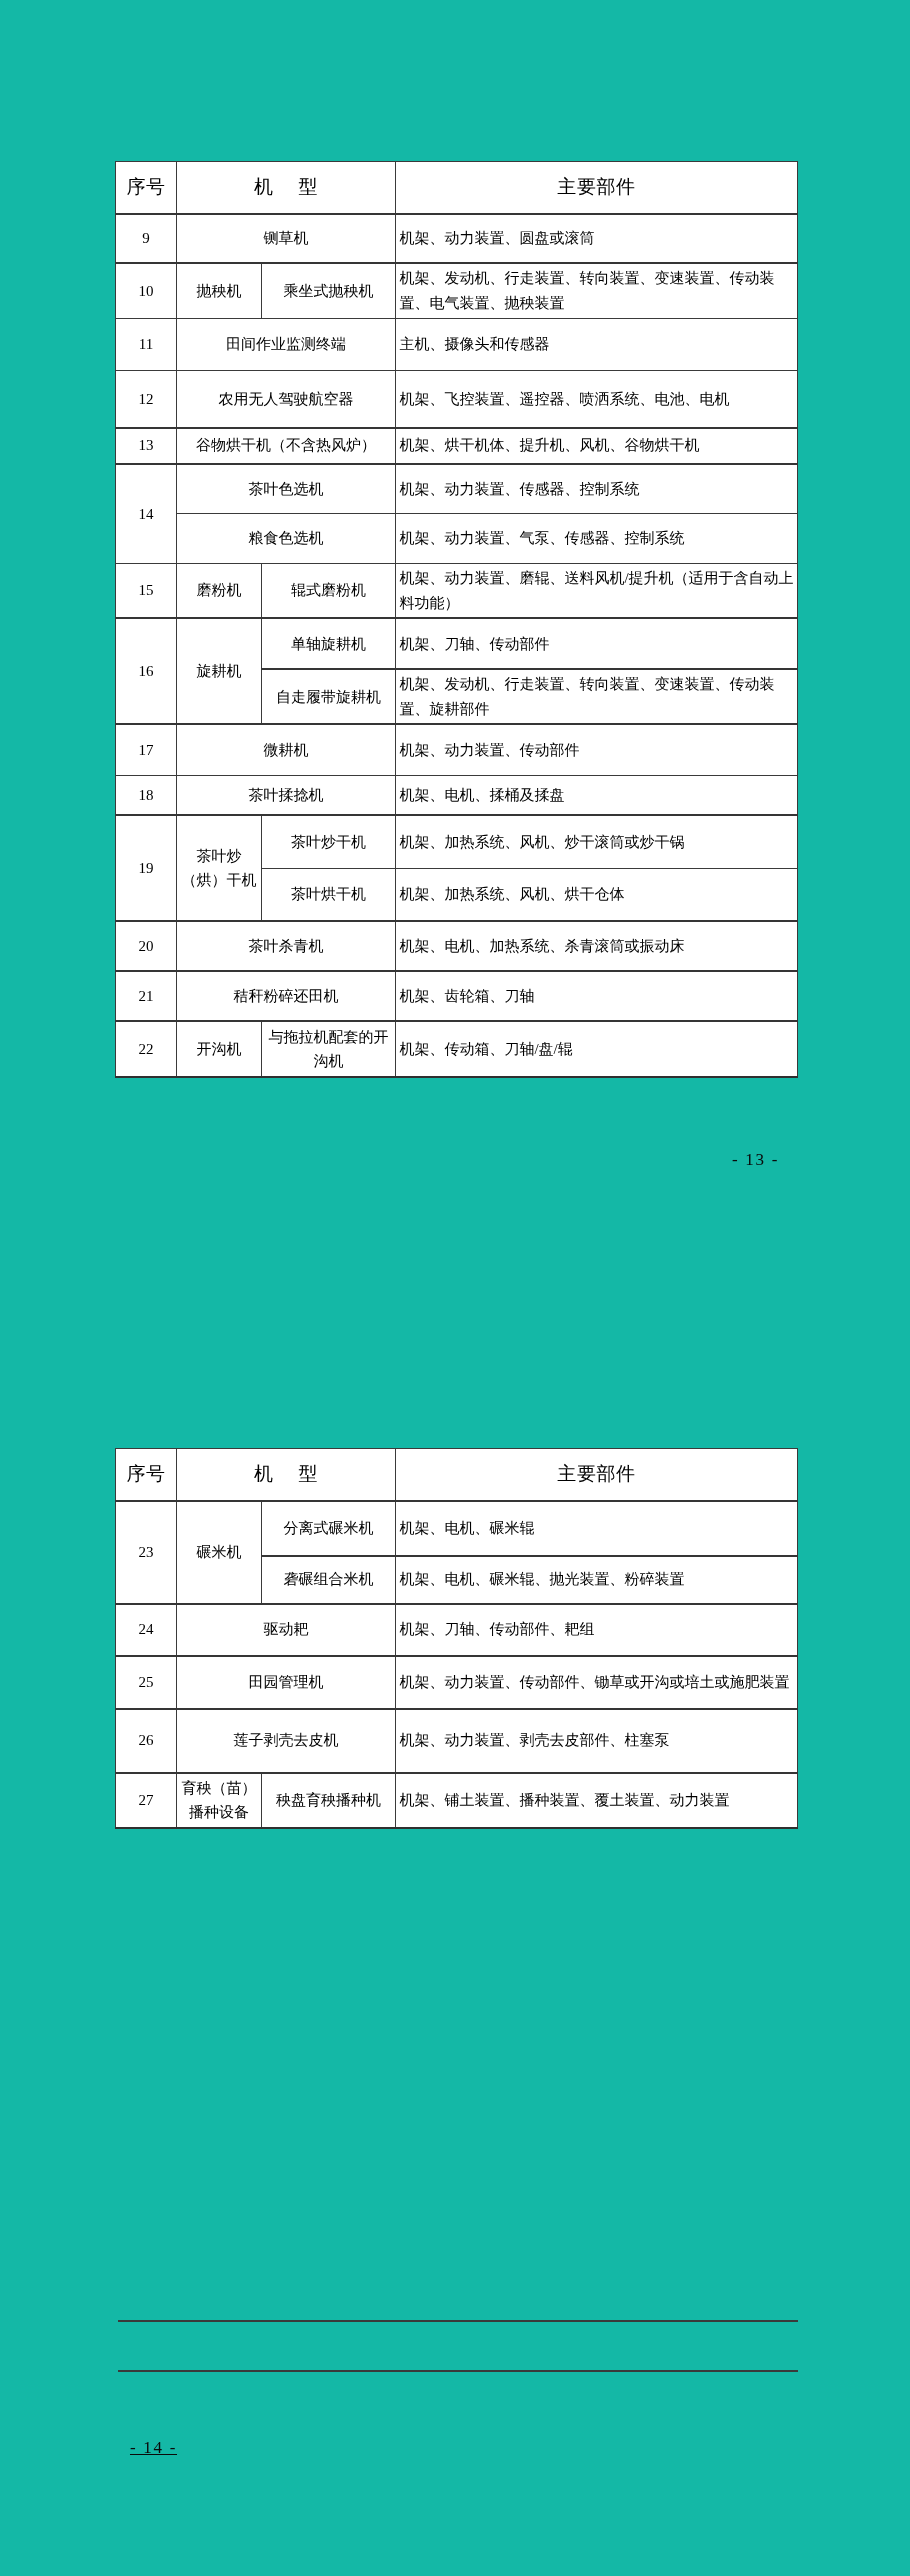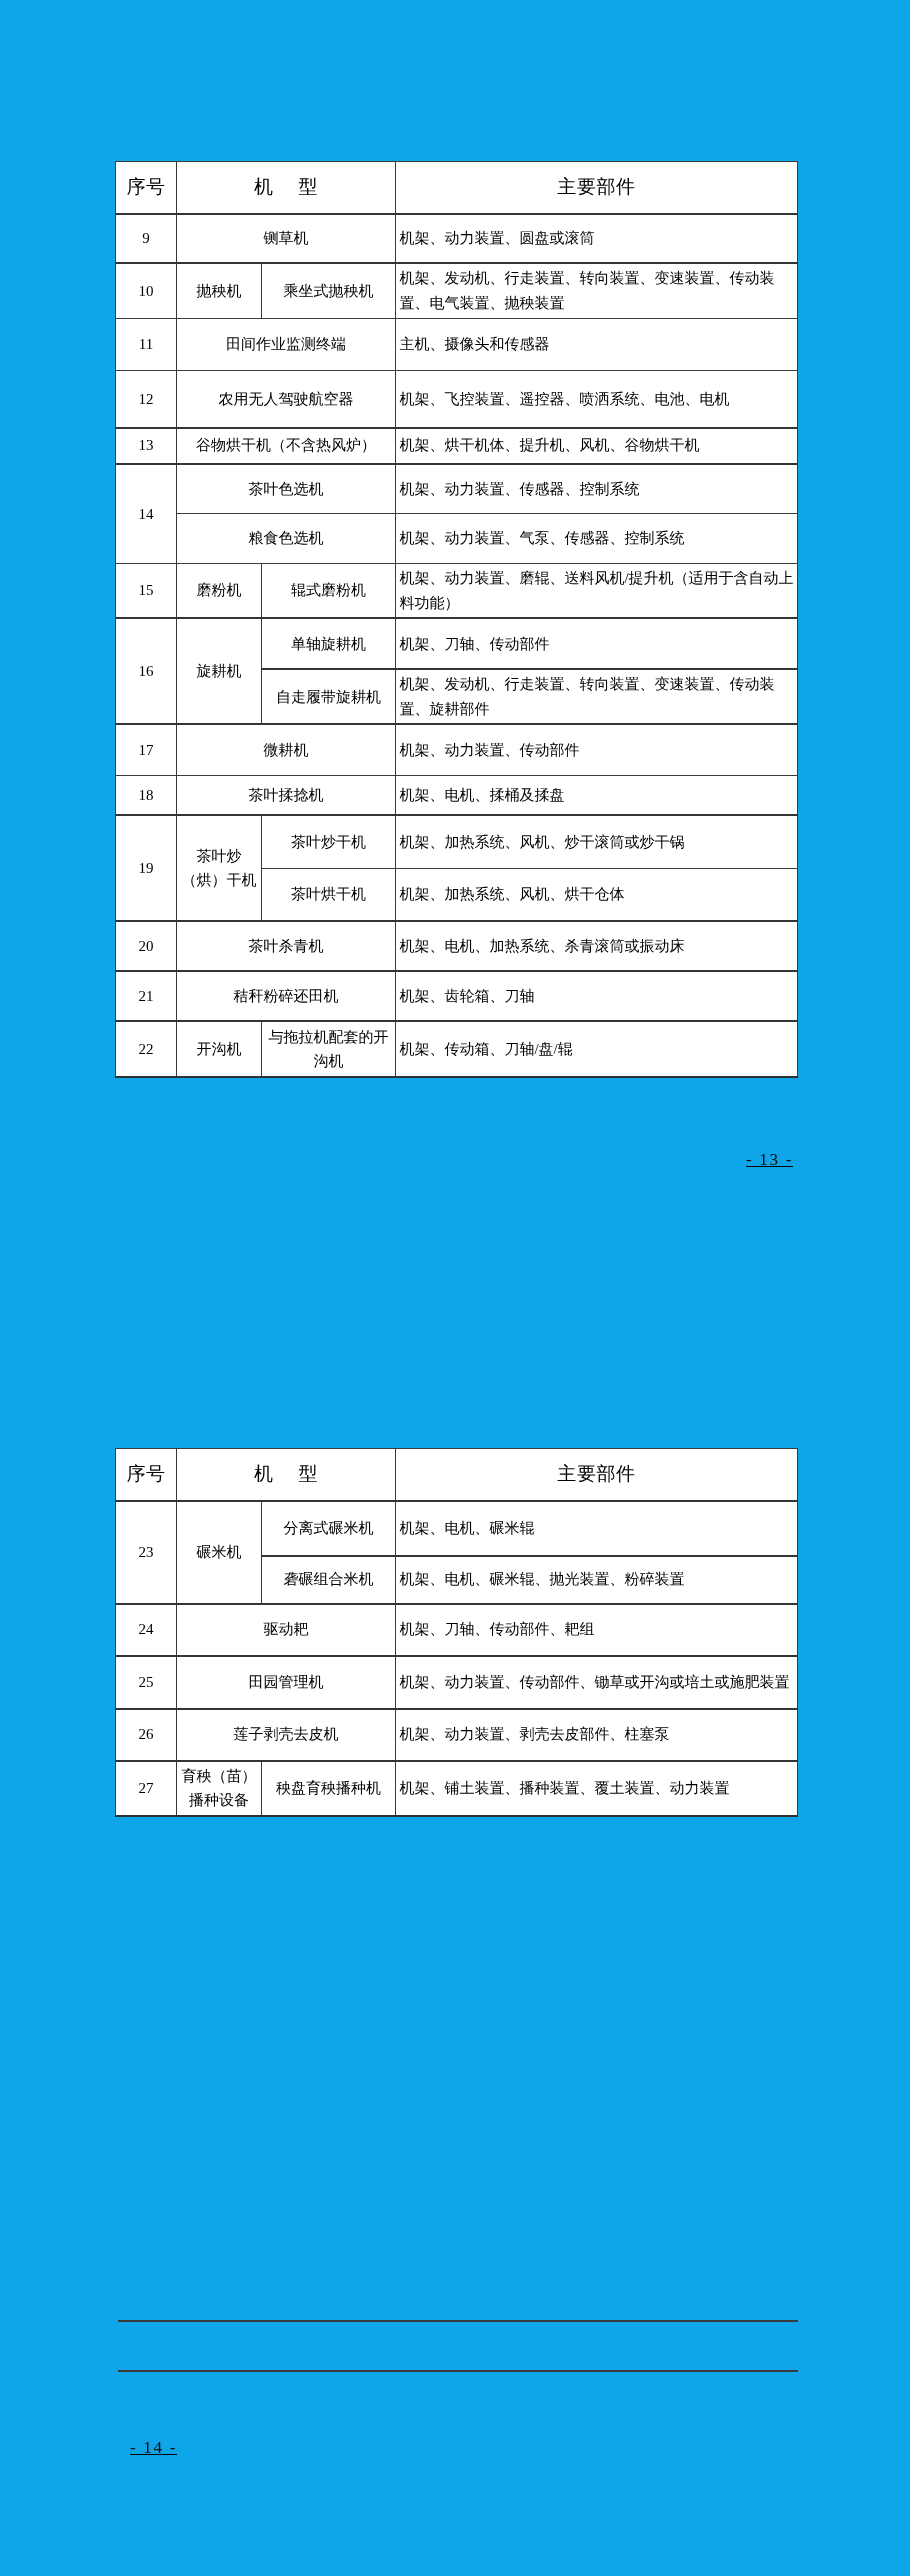--- a/index.html
+++ b/index.html
@@ -1,20 +1,20 @@
 <!DOCTYPE html>
 <html style="font-size:9.2px"><head>
 <meta charset="utf-8">
 <style>
   html, body { margin: 0; padding: 0; background: #ffffff; }
   .page {
     position: relative;
     width: 910px;
     height: 2576px;
-    background: #0ea5e9;
+    background: #14b8a6;
     font-family: "Liberation Serif", "DejaVu Serif", serif;
     color: #000;
   }
 
   
   table.mtable {
     position: absolute;
     left: 115px;
     border-collapse: collapse;
     table-layout: fixed;
@@ -49,21 +49,21 @@
   tr.bt-thick > td { border-top: 2.3px solid #353535; }
   tr.bt-thin  > td { border-top: 0.6px solid #8e8e8e; }
 
   
   .pagenum {
     position: absolute;
     font-size: 17px;
     letter-spacing: 1.7px;
     color: #0a0a0a;
   }
-  #page-num-13 { left: 718px; top: 1150px; width: 75px; text-align: right; text-decoration: underline; }
+  #page-num-13 { left: 718px; top: 1150px; width: 75px; text-align: center; }
   #page-num-14 { left: 115px;  top: 2438px; width: 77px; text-align: center; text-decoration: underline; }
 
   #support-line {
     position: absolute;
     left: 157px;
     top: 1838px;
     font-size: 20.7px;
     letter-spacing: 0.3px;
     white-space: nowrap;
   }
@@ -231,21 +231,21 @@
     <tr class="bt-thick" style="height:52px">
       <td class="c-no">24</td>
       <td class="c-type" colspan="2">驱动耙</td>
       <td class="c-parts">机架、刀轴、传动部件、耙组</td>
     </tr>
     <tr class="bt-thick" style="height:53px">
       <td class="c-no">25</td>
       <td class="c-type" colspan="2">田园管理机</td>
       <td class="c-parts">机架、动力装置、传动部件、锄草或开沟或培土或施肥装置</td>
     </tr>
-    <tr class="bt-thick" style="height:52px">
+    <tr class="bt-thick" style="height:64px">
       <td class="c-no">26</td>
       <td class="c-type" colspan="2">莲子剥壳去皮机</td>
       <td class="c-parts">机架、动力装置、剥壳去皮部件、柱塞泵</td>
     </tr>
     <tr class="bt-thick" style="height:52px">
       <td class="c-no">27</td>
       <td class="c-type">育秧（苗）
 播种设备</td>
       <td class="c-type">秧盘育秧播种机</td>
       <td class="c-parts">机架、铺土装置、播种装置、覆土装置、动力装置</td>

